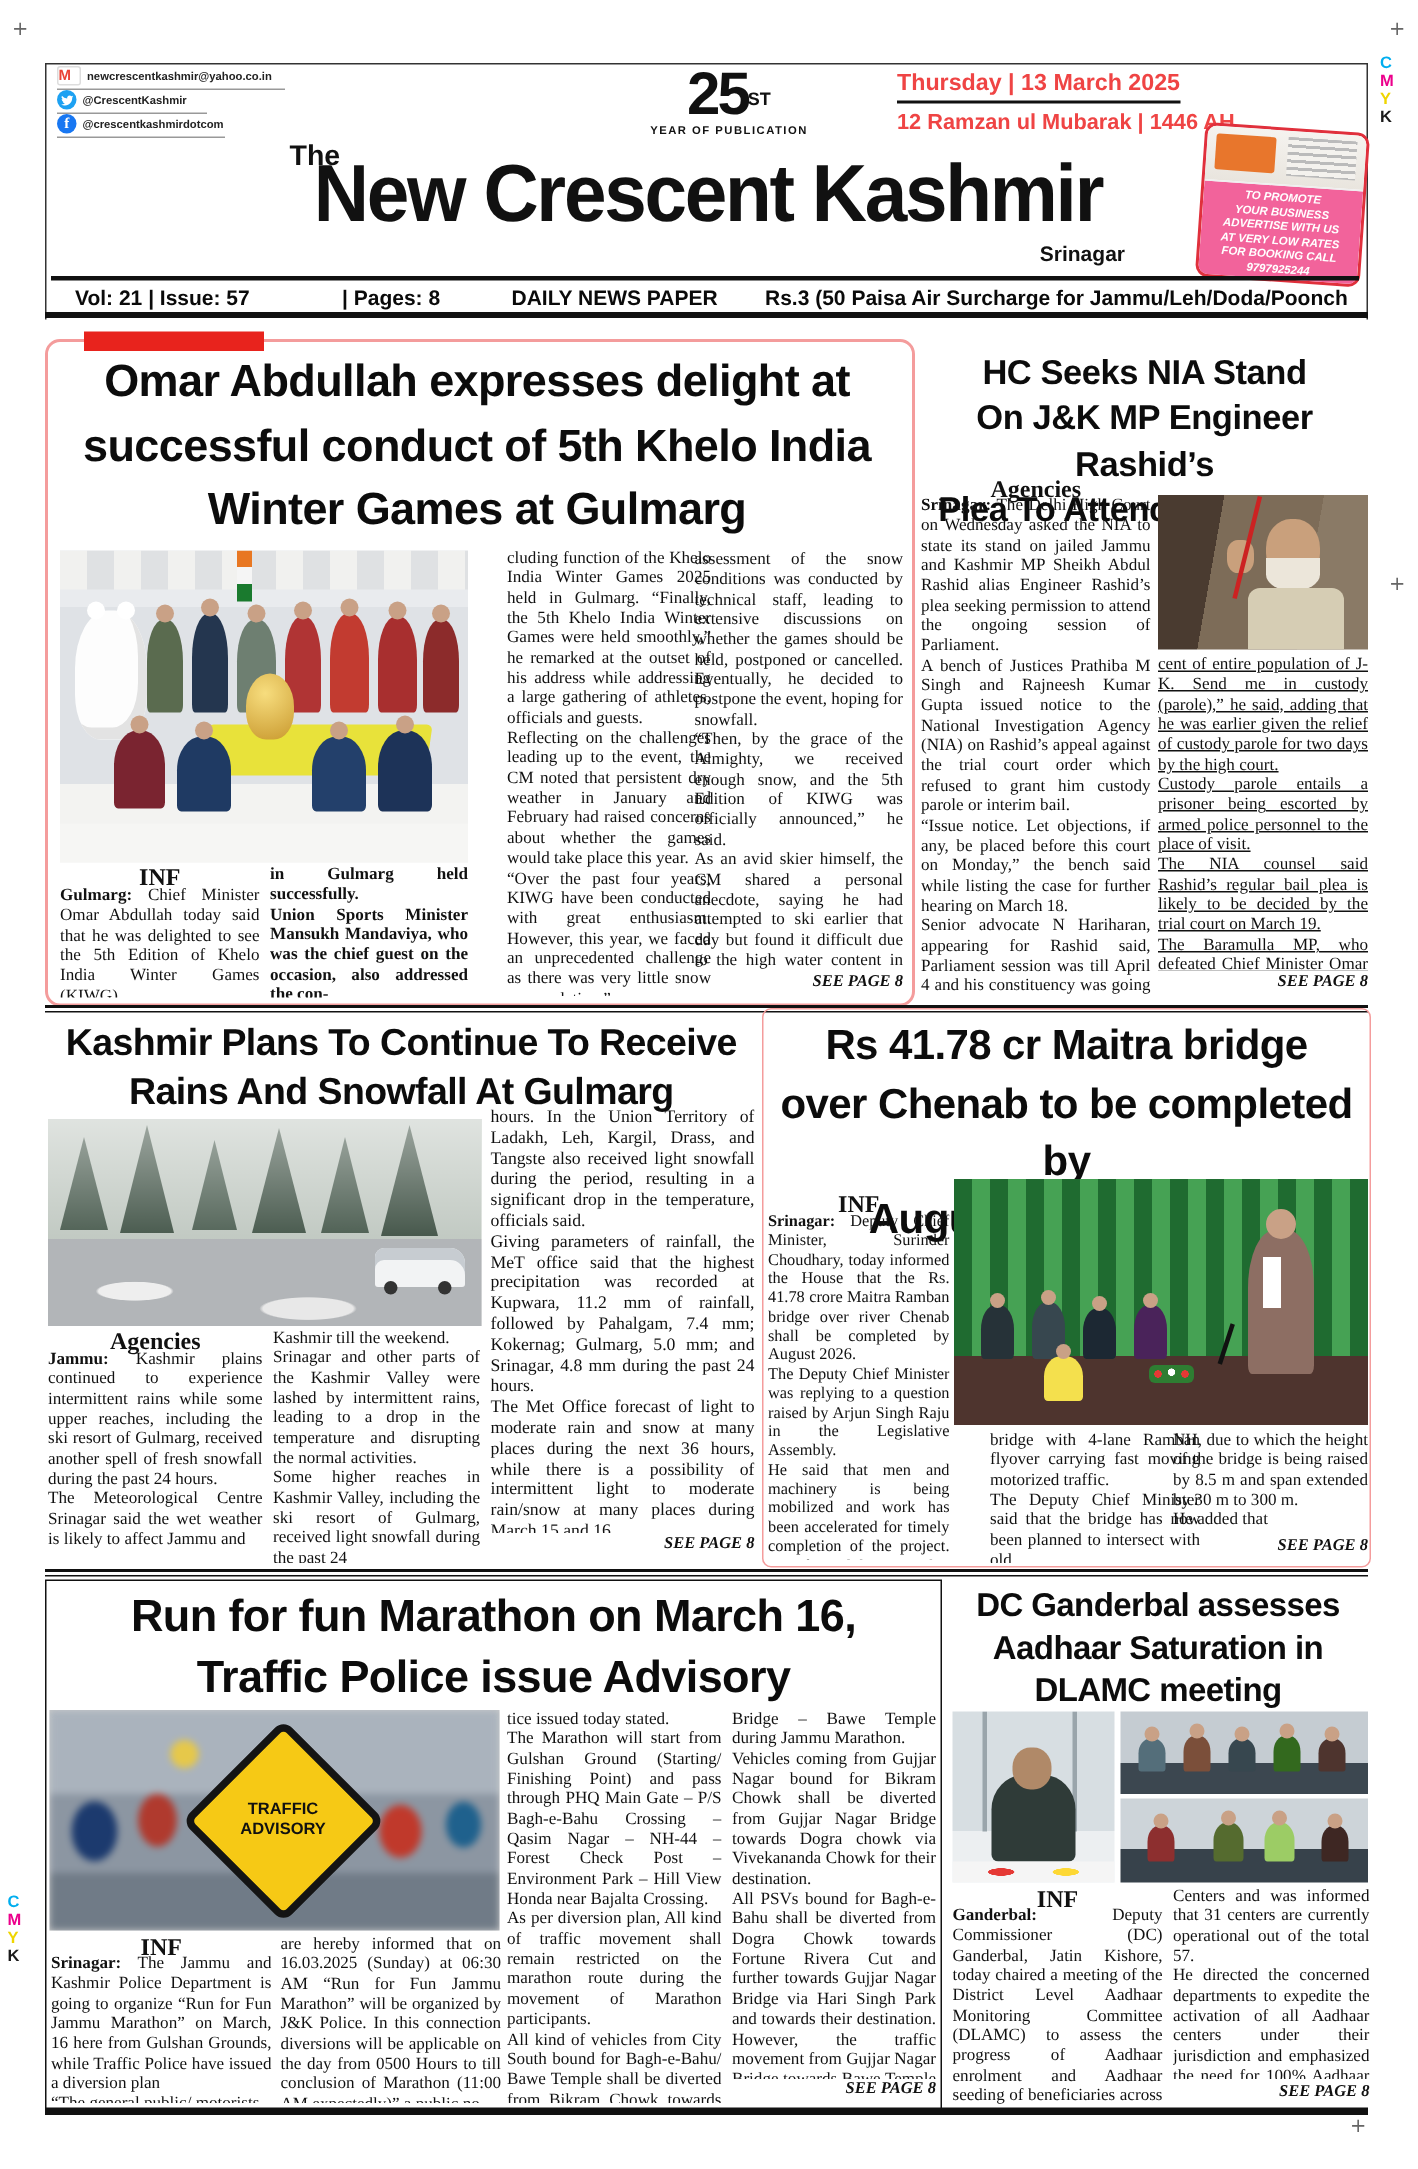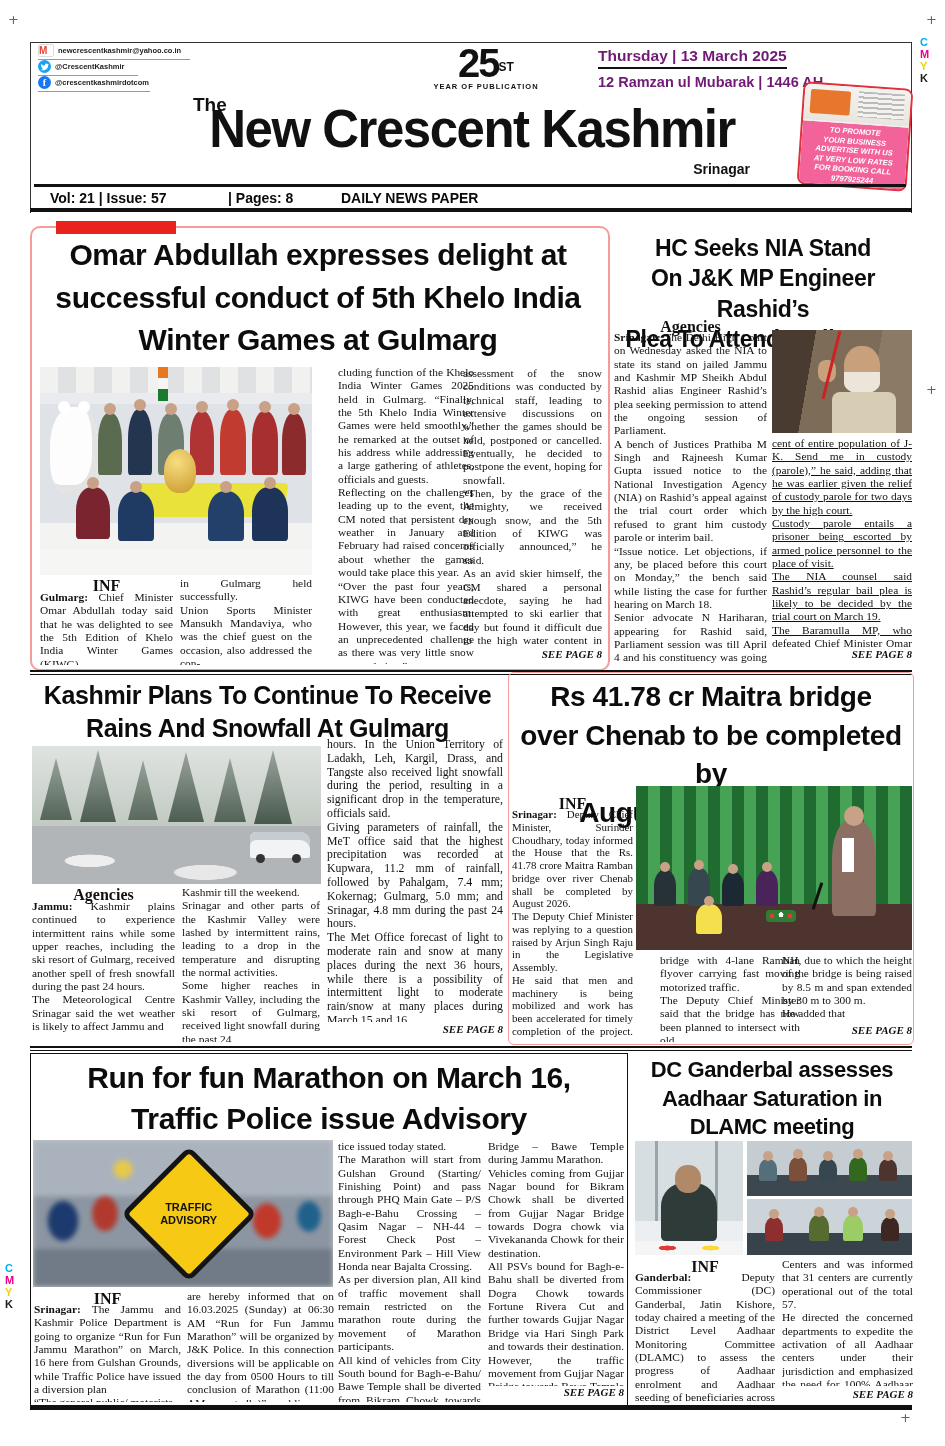--- a/index.html
+++ b/index.html
@@ -20,21 +20,21 @@
   .hbox{position:absolute;left:30px;top:42px;width:880px;height:170px;border:1.5px solid #333;border-bottom:none;background:#fff;}
   .contact{position:absolute;display:flex;align-items:center;gap:4px;border-bottom:1px solid #999;padding-bottom:2px;font-family:"Liberation Sans",sans-serif;font-size:7.5px;font-weight:bold;color:#222;}
   .cicon{display:inline-flex;align-items:center;justify-content:center;width:13px;height:13px;border-radius:50%;flex:0 0 auto;}
   .gmailic{background:#fff;border:1px solid #ddd;border-radius:2px;color:#ea4335;font-family:"Liberation Sans",sans-serif;font-weight:900;font-size:10px;width:14px;height:11px;}
   .twic{background:#1da1f2;}
   .fbic{background:#1877f2;color:#fff;font-family:"Liberation Serif",serif;font-weight:bold;font-size:10px;}
   .anniv{position:absolute;left:428px;top:45px;width:116px;text-align:center;font-family:"Liberation Sans",sans-serif;color:#111;}
   .anniv .n{font-size:40px;font-weight:900;line-height:36px;letter-spacing:-2px;}
   .anniv sup{font-size:12px;font-weight:900;}
   .anniv .lbl{font-size:7.5px;font-weight:bold;letter-spacing:1px;margin-top:1px;}
-  .dates{position:absolute;left:598px;top:47px;width:260px;font-family:"Liberation Sans",sans-serif;color:#701a75;}
+  .dates{position:absolute;left:598px;top:47px;width:260px;font-family:"Liberation Sans",sans-serif;color:#ef4444;}
   .d1{display:inline-block;font-size:15.5px;font-weight:800;border-bottom:2px solid #111;padding-bottom:2px;}
   .d2{font-size:14.5px;font-weight:800;margin-top:5px;}
   .mast-the{position:absolute;left:193px;top:94px;font-family:"Liberation Sans",sans-serif;font-size:19px;font-weight:900;}
   .mast-title{position:absolute;left:172px;top:99px;width:600px;text-align:center;font-family:"Liberation Sans",sans-serif;font-size:51px;font-weight:900;letter-spacing:-1.5px;transform:scaleY(1.06);white-space:nowrap;}
   .mast-city{position:absolute;left:560px;top:161px;width:190px;text-align:right;font-family:"Liberation Sans",sans-serif;font-size:14px;font-weight:700;}
   .adbox{position:absolute;left:800px;top:85px;width:106px;height:99px;transform:rotate(4deg);border:2px solid #e0303c;border-radius:8px;background:#fff;overflow:hidden;}
   .ad-news{height:36px;background:linear-gradient(#f5f3ef,#e9e5de);border-bottom:1px solid #eee;position:relative;}
   .ad-news:before{content:"";position:absolute;left:6px;top:5px;width:40px;height:24px;background:#e8762c;border-radius:2px;}
   .ad-news:after{content:"";position:absolute;right:6px;top:4px;width:46px;height:26px;background:repeating-linear-gradient(#bbb 0 2px,#f4f2ee 2px 5px);}
   .ad-text{height:63px;background:#f2639b;color:#fff;font-family:"Liberation Sans",sans-serif;font-weight:bold;font-style:italic;font-size:7.6px;line-height:9.6px;text-align:center;white-space:pre-line;padding-top:3px;}
@@ -114,20 +114,21 @@
 AT VERY LOW RATES
 FOR BOOKING CALL
 9797925244</div>
   </div>
 
   <div class="rule" style="left:34px;top:184px;width:872px;height:3px;"></div>
   <div class="infobar">
     <span style="left:50px;">Vol: 21 |  Issue: 57</span>
     <span style="left:228px;">| Pages: 8</span>
     <span style="left:341px;">DAILY  NEWS PAPER</span>
+    <span style="left:510px;">Rs.3 (50 Paisa Air Surcharge for Jammu/Leh/Doda/Poonch</span>
   </div>
   <div class="rule" style="left:30px;top:208px;width:882px;height:4px;"></div>
 
   <section>
     <div class="pinkbox" style="left:30px;top:226px;width:576px;height:441px;"></div>
     <div class="redbar" style="left:56px;top:221px;width:120px;height:13px;"></div>
     <div class="hl abs" style="left:36px;top:234px;width:564px;font-size:30px;line-height:1.42;">Omar Abdullah expresses delight at
 successful conduct of  5th Khelo India
 Winter Games at Gulmarg</div>
 
@@ -148,21 +149,21 @@
       <div class="fig" style="left:36px;top:120px;width:34px;height:52px;background:#7a2430;"></div>
       <div class="fig" style="left:78px;top:124px;width:36px;height:50px;background:#1f3a63;"></div>
       <div class="fig" style="left:168px;top:124px;width:36px;height:50px;background:#23406b;"></div>
       <div class="fig" style="left:212px;top:120px;width:36px;height:54px;background:#1d3358;"></div>
       <div class="px" style="left:124px;top:82px;width:32px;height:44px;background:radial-gradient(circle at 40% 30%,#f7dd7e,#c9992e);border-radius:50% 50% 42% 42%;"></div>
       <div class="px" style="left:0;top:182px;width:272px;height:26px;background:#f6f6f4;"></div>
     </div>
 
     <div class="credit abs" style="left:40px;top:577px;width:133px;">INF</div>
     <div class="bt abs" style="left:40px;top:591px;width:133px;height:74px;"><b class="dl">Gulmarg:</b> <span>Chief Minister Omar Abdullah today said that he was delighted to see the 5th Edition of Khelo India Winter Games (KIWG)</span></div>
-    <div class="bt abs" style="left:180px;top:577px;width:132px;height:88px;">in Gulmarg held successfully.
+    <div class="bt abs" style="left:180px;top:577px;width:132px;height:88px;font-weight:bold;">in Gulmarg held successfully.
 Union Sports Minister Mansukh Mandaviya, who was the chief guest on the occasion, also addressed the con-</div>
     <div class="bt abs" style="left:322px;top:366px;width:136px;height:298px;margin-left:16px;">cluding function of the Khelo India Winter Games 2025 held in Gulmarg. “Finally, the 5th Khelo India Winter Games were held smoothly,” he remarked at the outset of his address while addressing a large gathering of athletes, officials and guests.
 Reflecting on the challenges leading up to the event, the CM noted that persistent dry weather in January and February had raised concerns about whether the games would take place this year.
 “Over the past four years, KIWG have been conducted with great enthusiasm. However, this year, we faced an unprecedented challenge as there was very little snow accumulation.”
 He shared that a thorough</div>
     <div class="bt abs" style="left:463px;top:367px;width:139px;height:281px;">assessment of the snow conditions was conducted by technical staff, leading to extensive discussions on whether the games should be held, postponed or cancelled. Eventually, he decided to postpone the event, hoping for snowfall.
 “Then, by the grace of the Almighty, we received enough snow, and the 5th Edition of KIWG was officially announced,” he said.
 As an avid skier himself, the CM shared a personal anecdote, saying he had attempted to ski earlier that day but found it difficult due to the high water content in the snow.
 “If I found it challenging, I can only imagine how</div>
     <div class="see abs" style="left:463px;top:648px;width:139px;">SEE PAGE 8</div>

